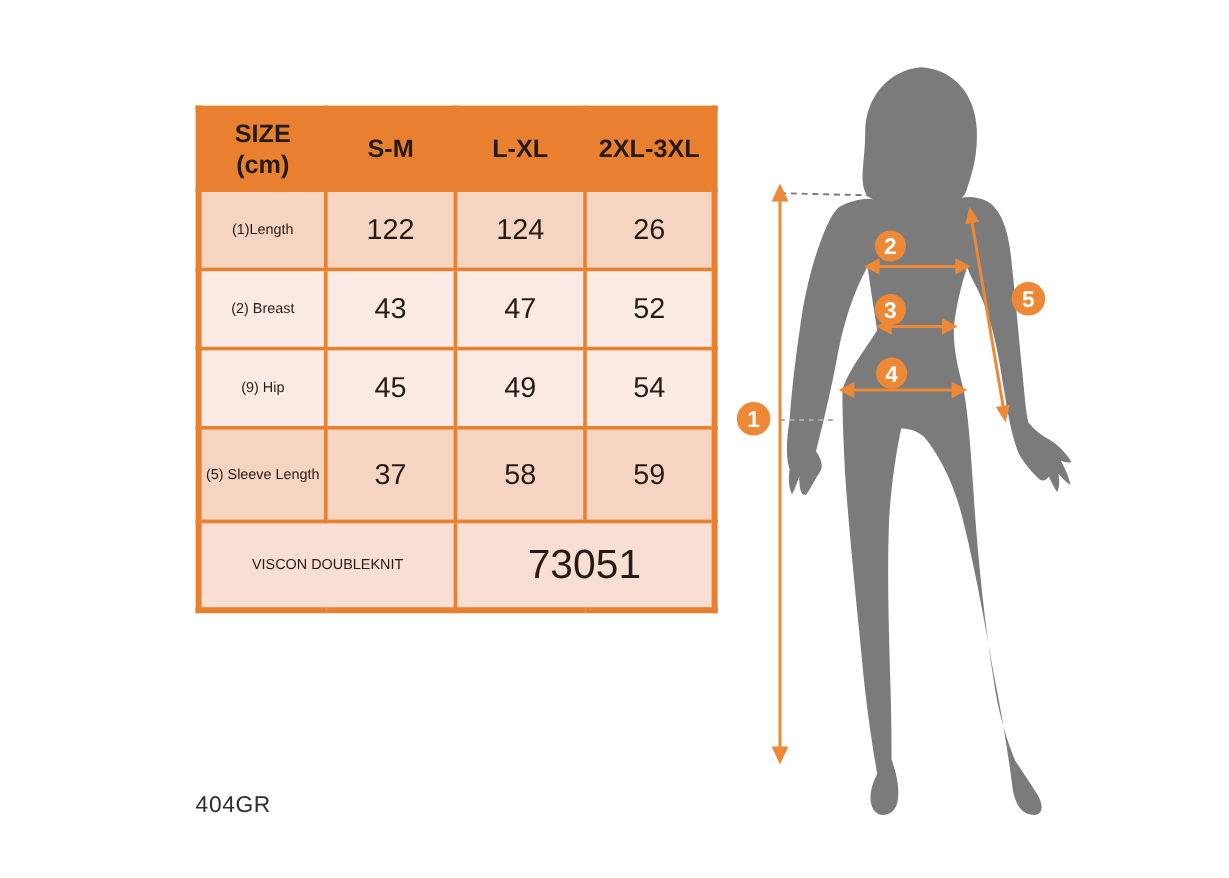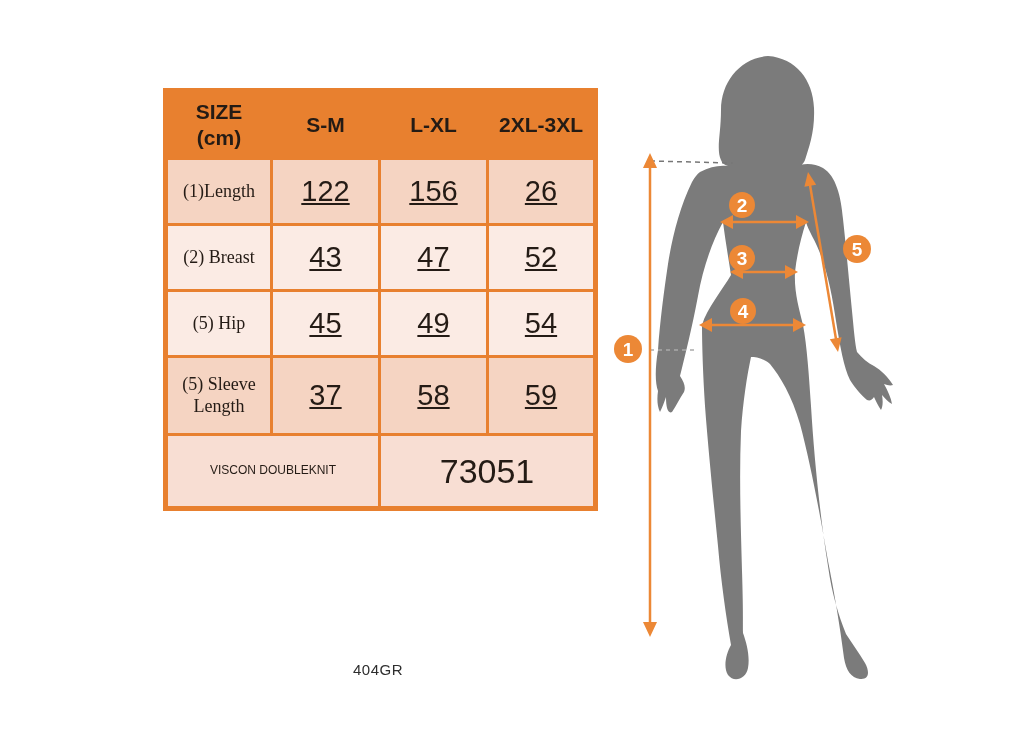--- a/index.html
+++ b/index.html
@@ -30,31 +30,31 @@
   }
   td.hdr{
     background:var(--orange);color:var(--cream);
     font-weight:bold;font-size:21px;height:64px;
   }
   td.hdr .wrapword{display:block;width:72px;margin:0 auto;line-height:1.25;}
   tr.datarow{height:66px;}
   tr.datarow.tall{height:78px;}
   tr.odd td{background:var(--cell-dark);}
   tr.even td{background:var(--cell-light);}
-  td.rowlabel{font-size:18px;line-height:1.2;padding:0 4px;font-family:Liberation Serif, serif;}
-  td.val{font-size:29px;text-decoration:underline;}
+  td.rowlabel{font-size:12px;line-height:1.2;padding:0 4px;}
+  td.val{font-size:24px;}
   tr.fabrichdr{height:64px;}
   tr.fabricval{height:74px;}
   tr.fabricval td{background:var(--cell-mid);}
   td.fabval{font-size:12px;line-height:1.3;padding:0 14px;}
   td.modelval{font-size:34px;}
   
   #footnote{
     position:absolute;left:163px;top:661px;width:430px;
-    text-align:center;font-size:15px;color:#2e2e2e;letter-spacing:.5px;
+    text-align:left;font-size:19px;color:#2e2e2e;letter-spacing:.5px;
   }
   
   #figure-svg{position:absolute;left:600px;top:46px;}
   .marker-num{
     fill:#ffffff;font-family:"Liberation Sans",sans-serif;
     font-size:19px;font-weight:bold;text-anchor:middle;
   }
 </style>
 </head>
 <body>
@@ -75,34 +75,34 @@
           <span class="wrapword">SIZE (cm)</span>
         </td>
         <td class="hdr">S-M</td>
         <td class="hdr">L-XL</td>
         <td class="hdr">2XL-3XL</td>
       </tr>
 
       <tr class="datarow odd">
         <td class="rowlabel">(1)Length</td>
         <td class="val">122</td>
-        <td class="val">156</td>
+        <td class="val">124</td>
         <td class="val">26</td>
       </tr>
 
       <tr class="datarow even">
         <td class="rowlabel">(2) Breast</td>
         <td class="val">43</td>
         <td class="val">47</td>
         <td class="val">52</td>
       </tr>
 
 
       <tr class="datarow even">
-        <td class="rowlabel">(5) Hip</td>
+        <td class="rowlabel">(9) Hip</td>
         <td class="val">45</td>
         <td class="val">49</td>
         <td class="val">54</td>
       </tr>
 
       <tr class="datarow odd tall">
         <td class="rowlabel">(5) Sleeve Length</td>
         <td class="val">37</td>
         <td class="val">58</td>
         <td class="val">59</td>

